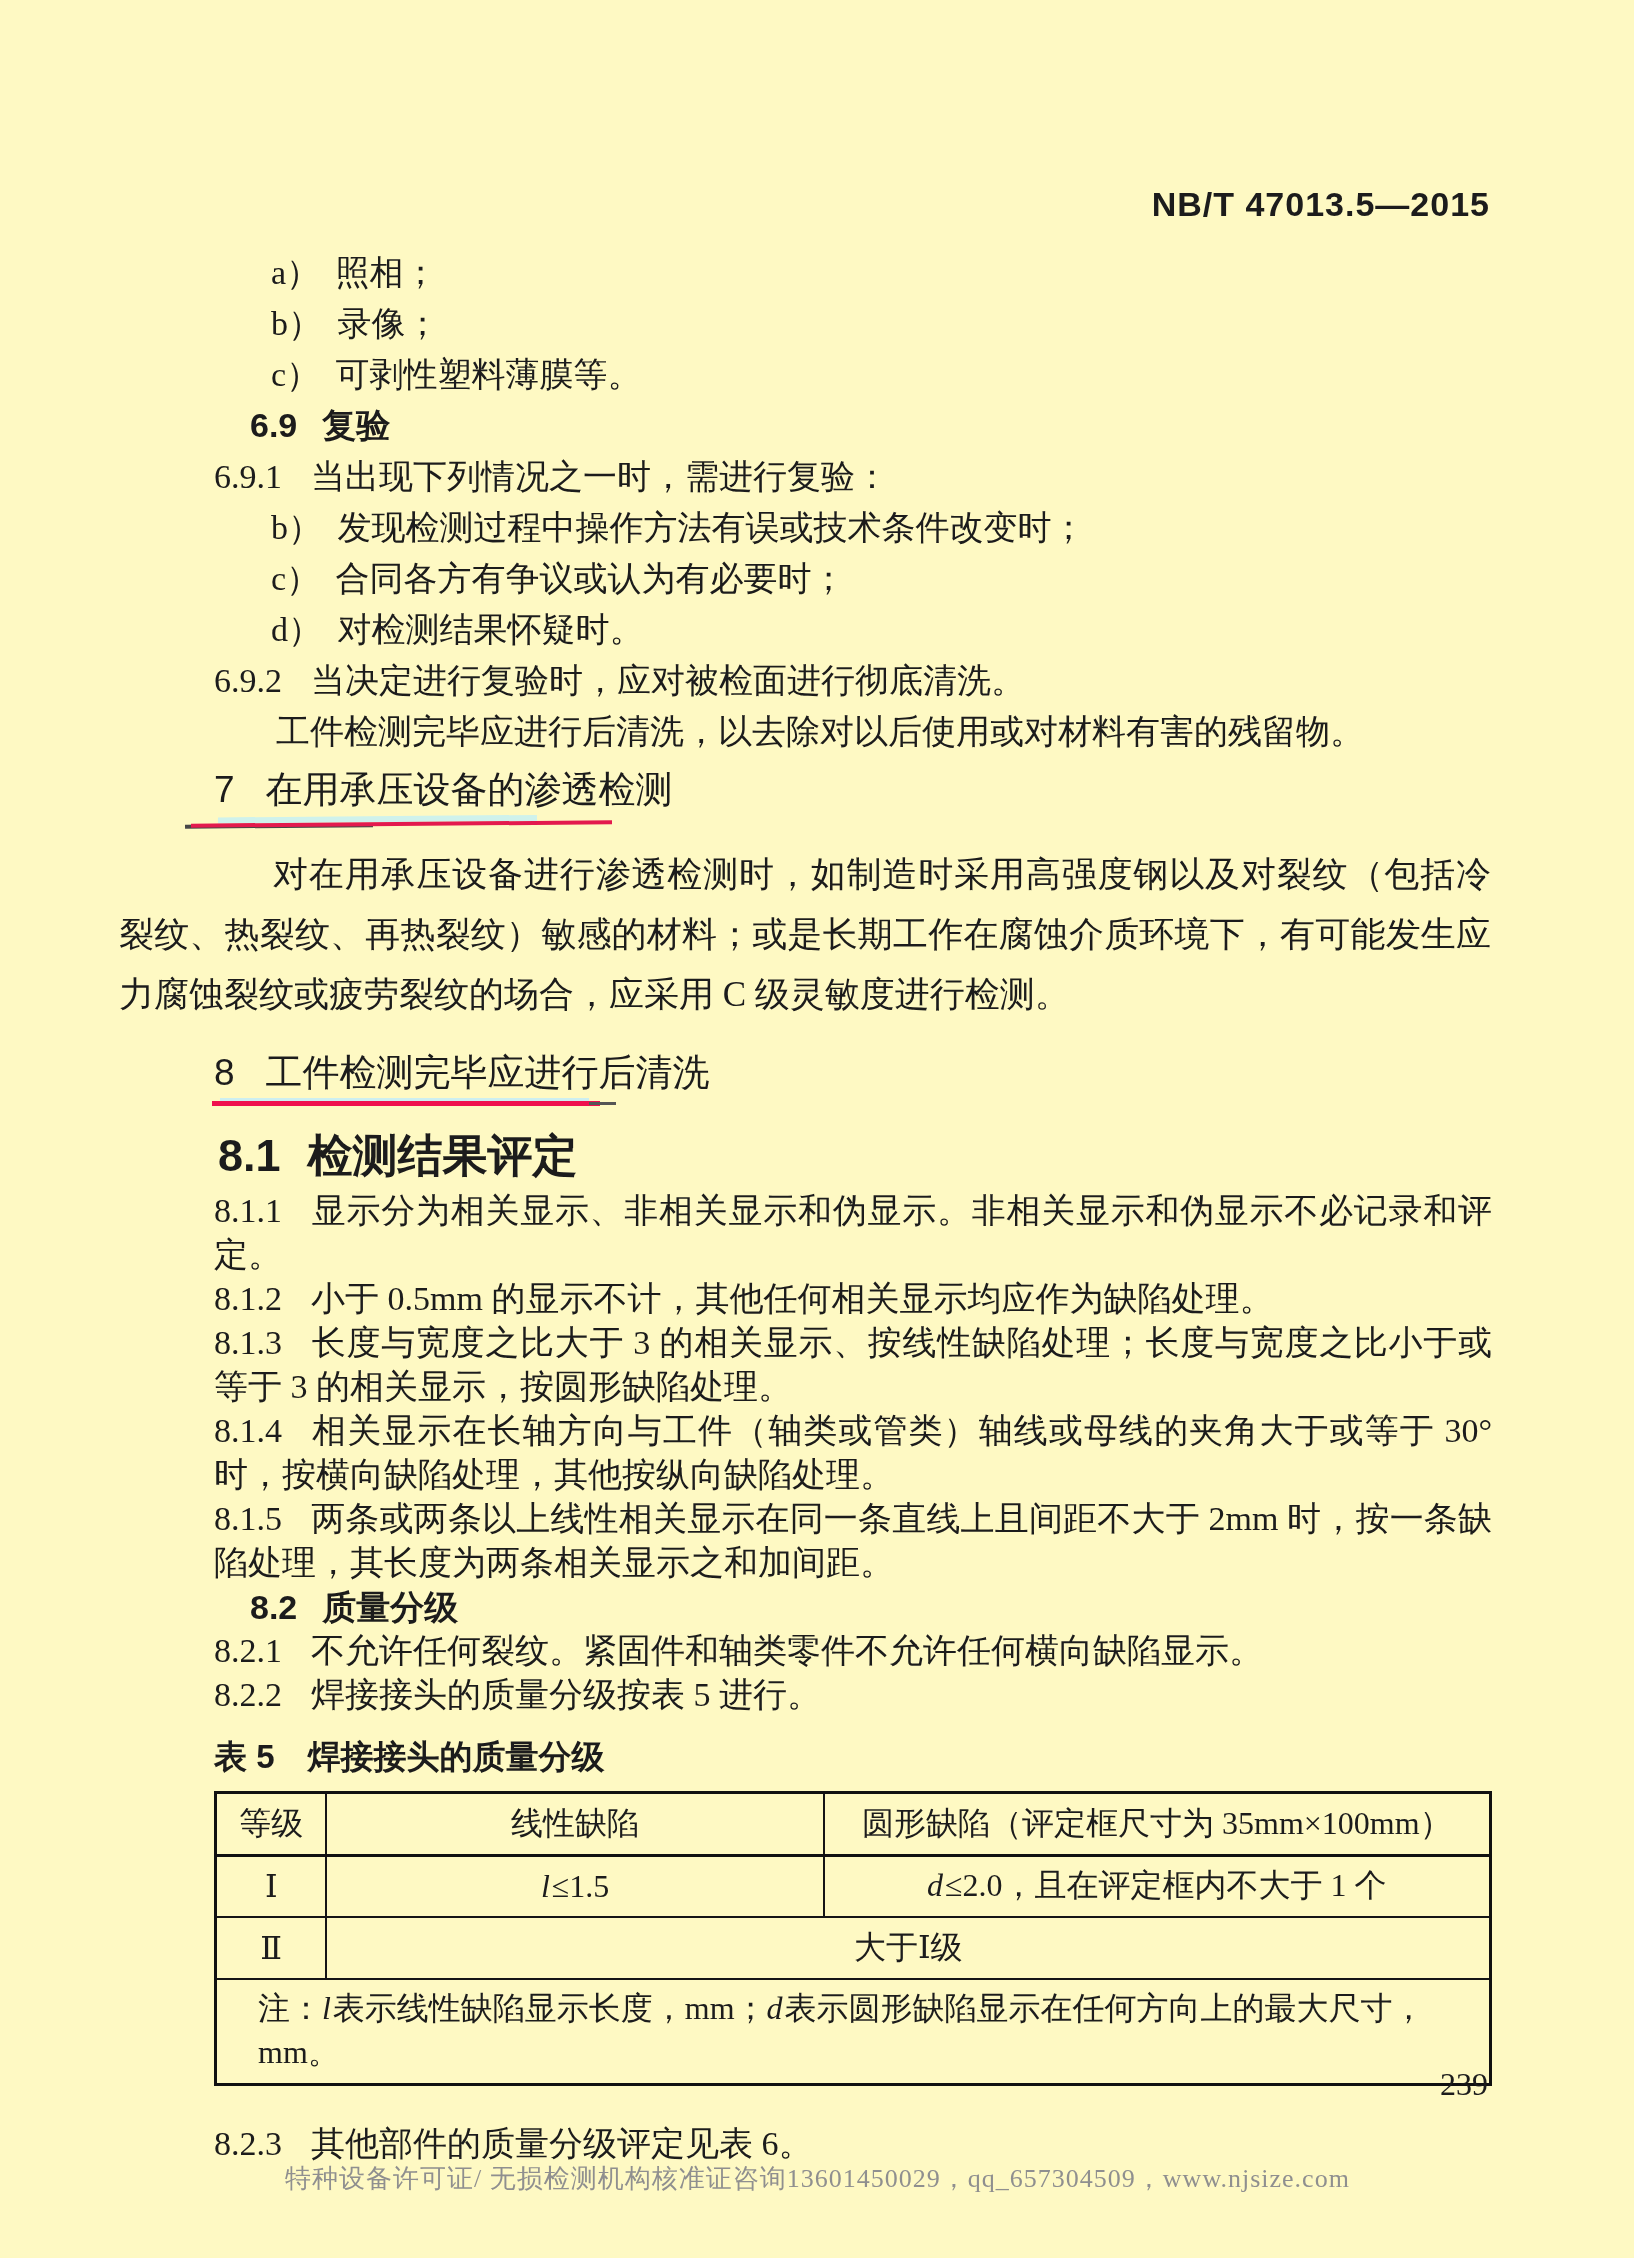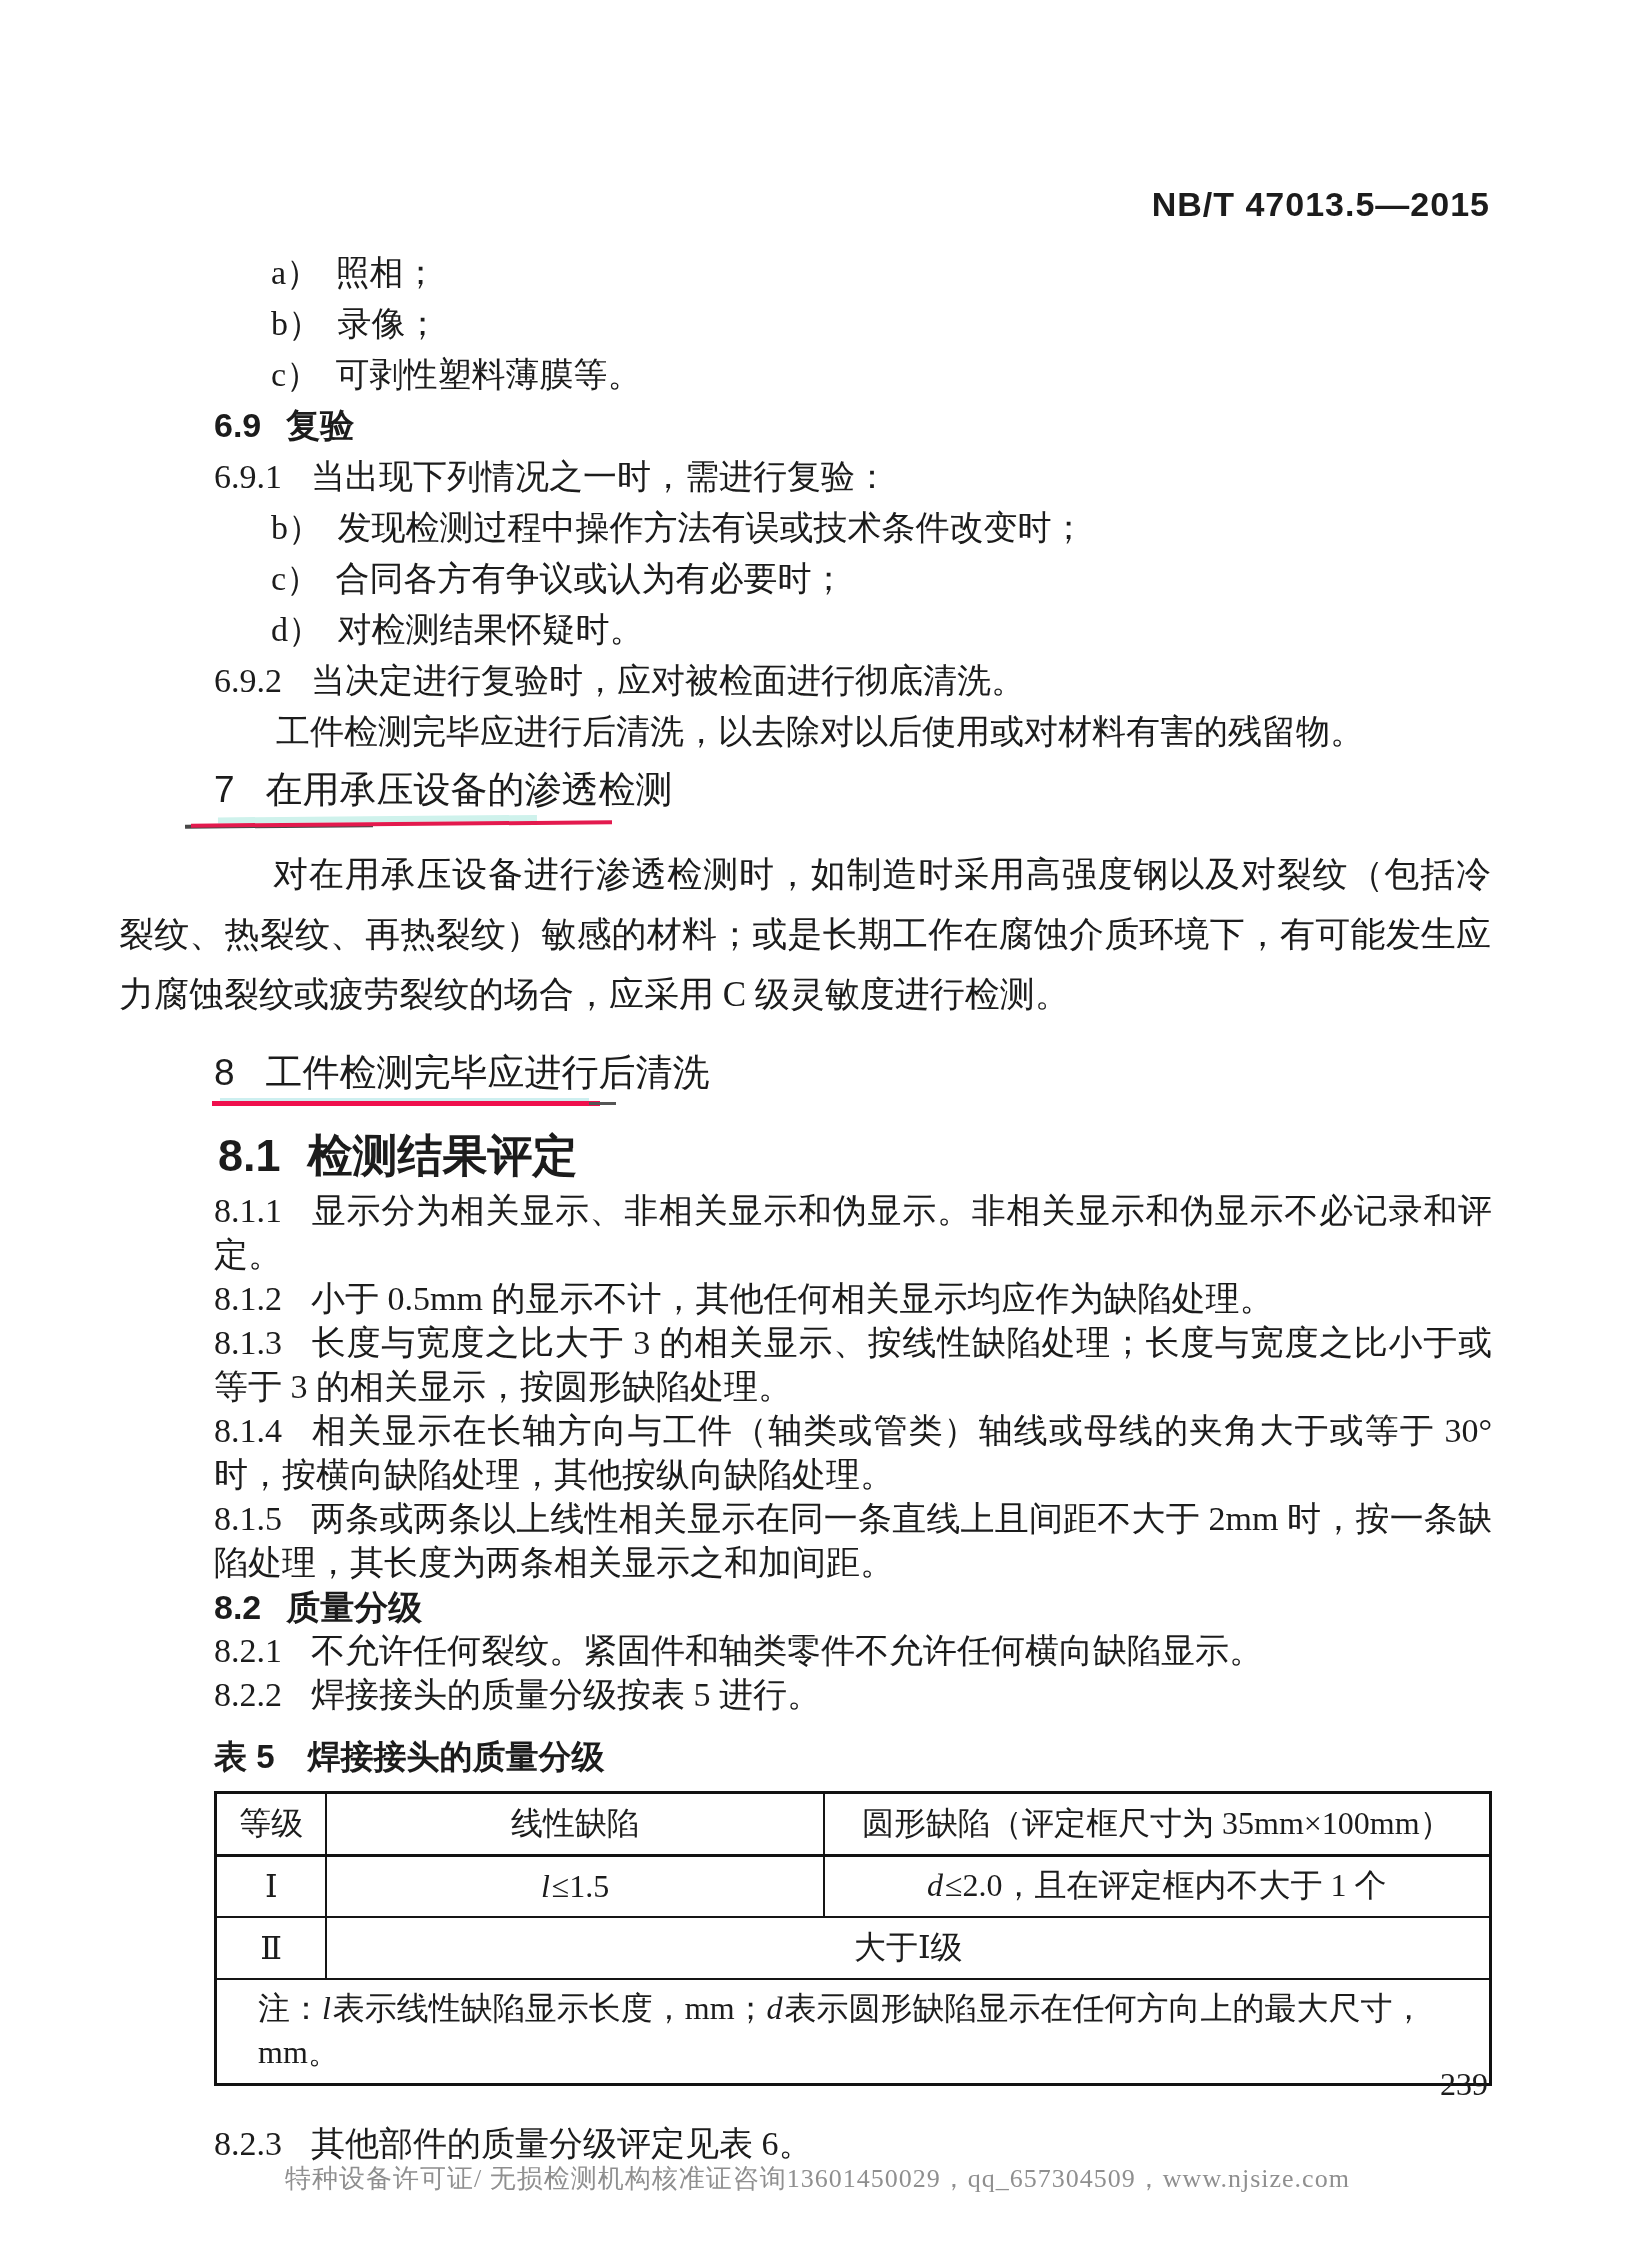--- a/index.html
+++ b/index.html
@@ -1,21 +1,21 @@
 <!DOCTYPE html>
 <html><head>
 <meta charset="utf-8">
 <style>
   * { box-sizing: border-box; }
   html,body { margin:0; padding:0; background:#ececec; }
   .page {
     position: relative;
     width: 1635px; height: 2258px;
     margin: 0 auto;
-    background: #ffffff;
+    background: #fef9c3;
     color: #1c1c1c;
     font-family: "Liberation Serif", "DejaVu Serif", serif;
     overflow: hidden;
   }
   .doc-header {
     padding: 185px 145px 0 214px;
     text-align: right;
     font-family: "Liberation Sans", "DejaVu Sans", sans-serif;
     font-weight: 700;
     font-size: 34px;
@@ -24,21 +24,21 @@
   }
   .content { padding: 0 143px 0 214px; }
 
   
   .cluster6 { margin-top: 23px; }
   .cluster6 p { margin: 0; line-height: 51px; font-size: 34px; }
   .li { padding-left: 57px; }
   .li .li-label { margin-right: 15.4px; }
   .clause .cnum { margin-right: 29px; }
   .h2line { font-family: "Liberation Sans", "DejaVu Sans", sans-serif; font-weight: 700; }
-  .h2line .cnum { margin-right: 25px; }
+  .h2line .cnum { margin-right: 25px; margin-left: 36px; }
 
   
   .h1 {
     margin: 9.7px 0 0;
     font-family: "Liberation Sans", "DejaVu Sans", sans-serif;
     font-weight: 400;
     font-size: 37px;
     line-height: 46px;
   }
   .h1 .hnum { margin-right: 31px; }

